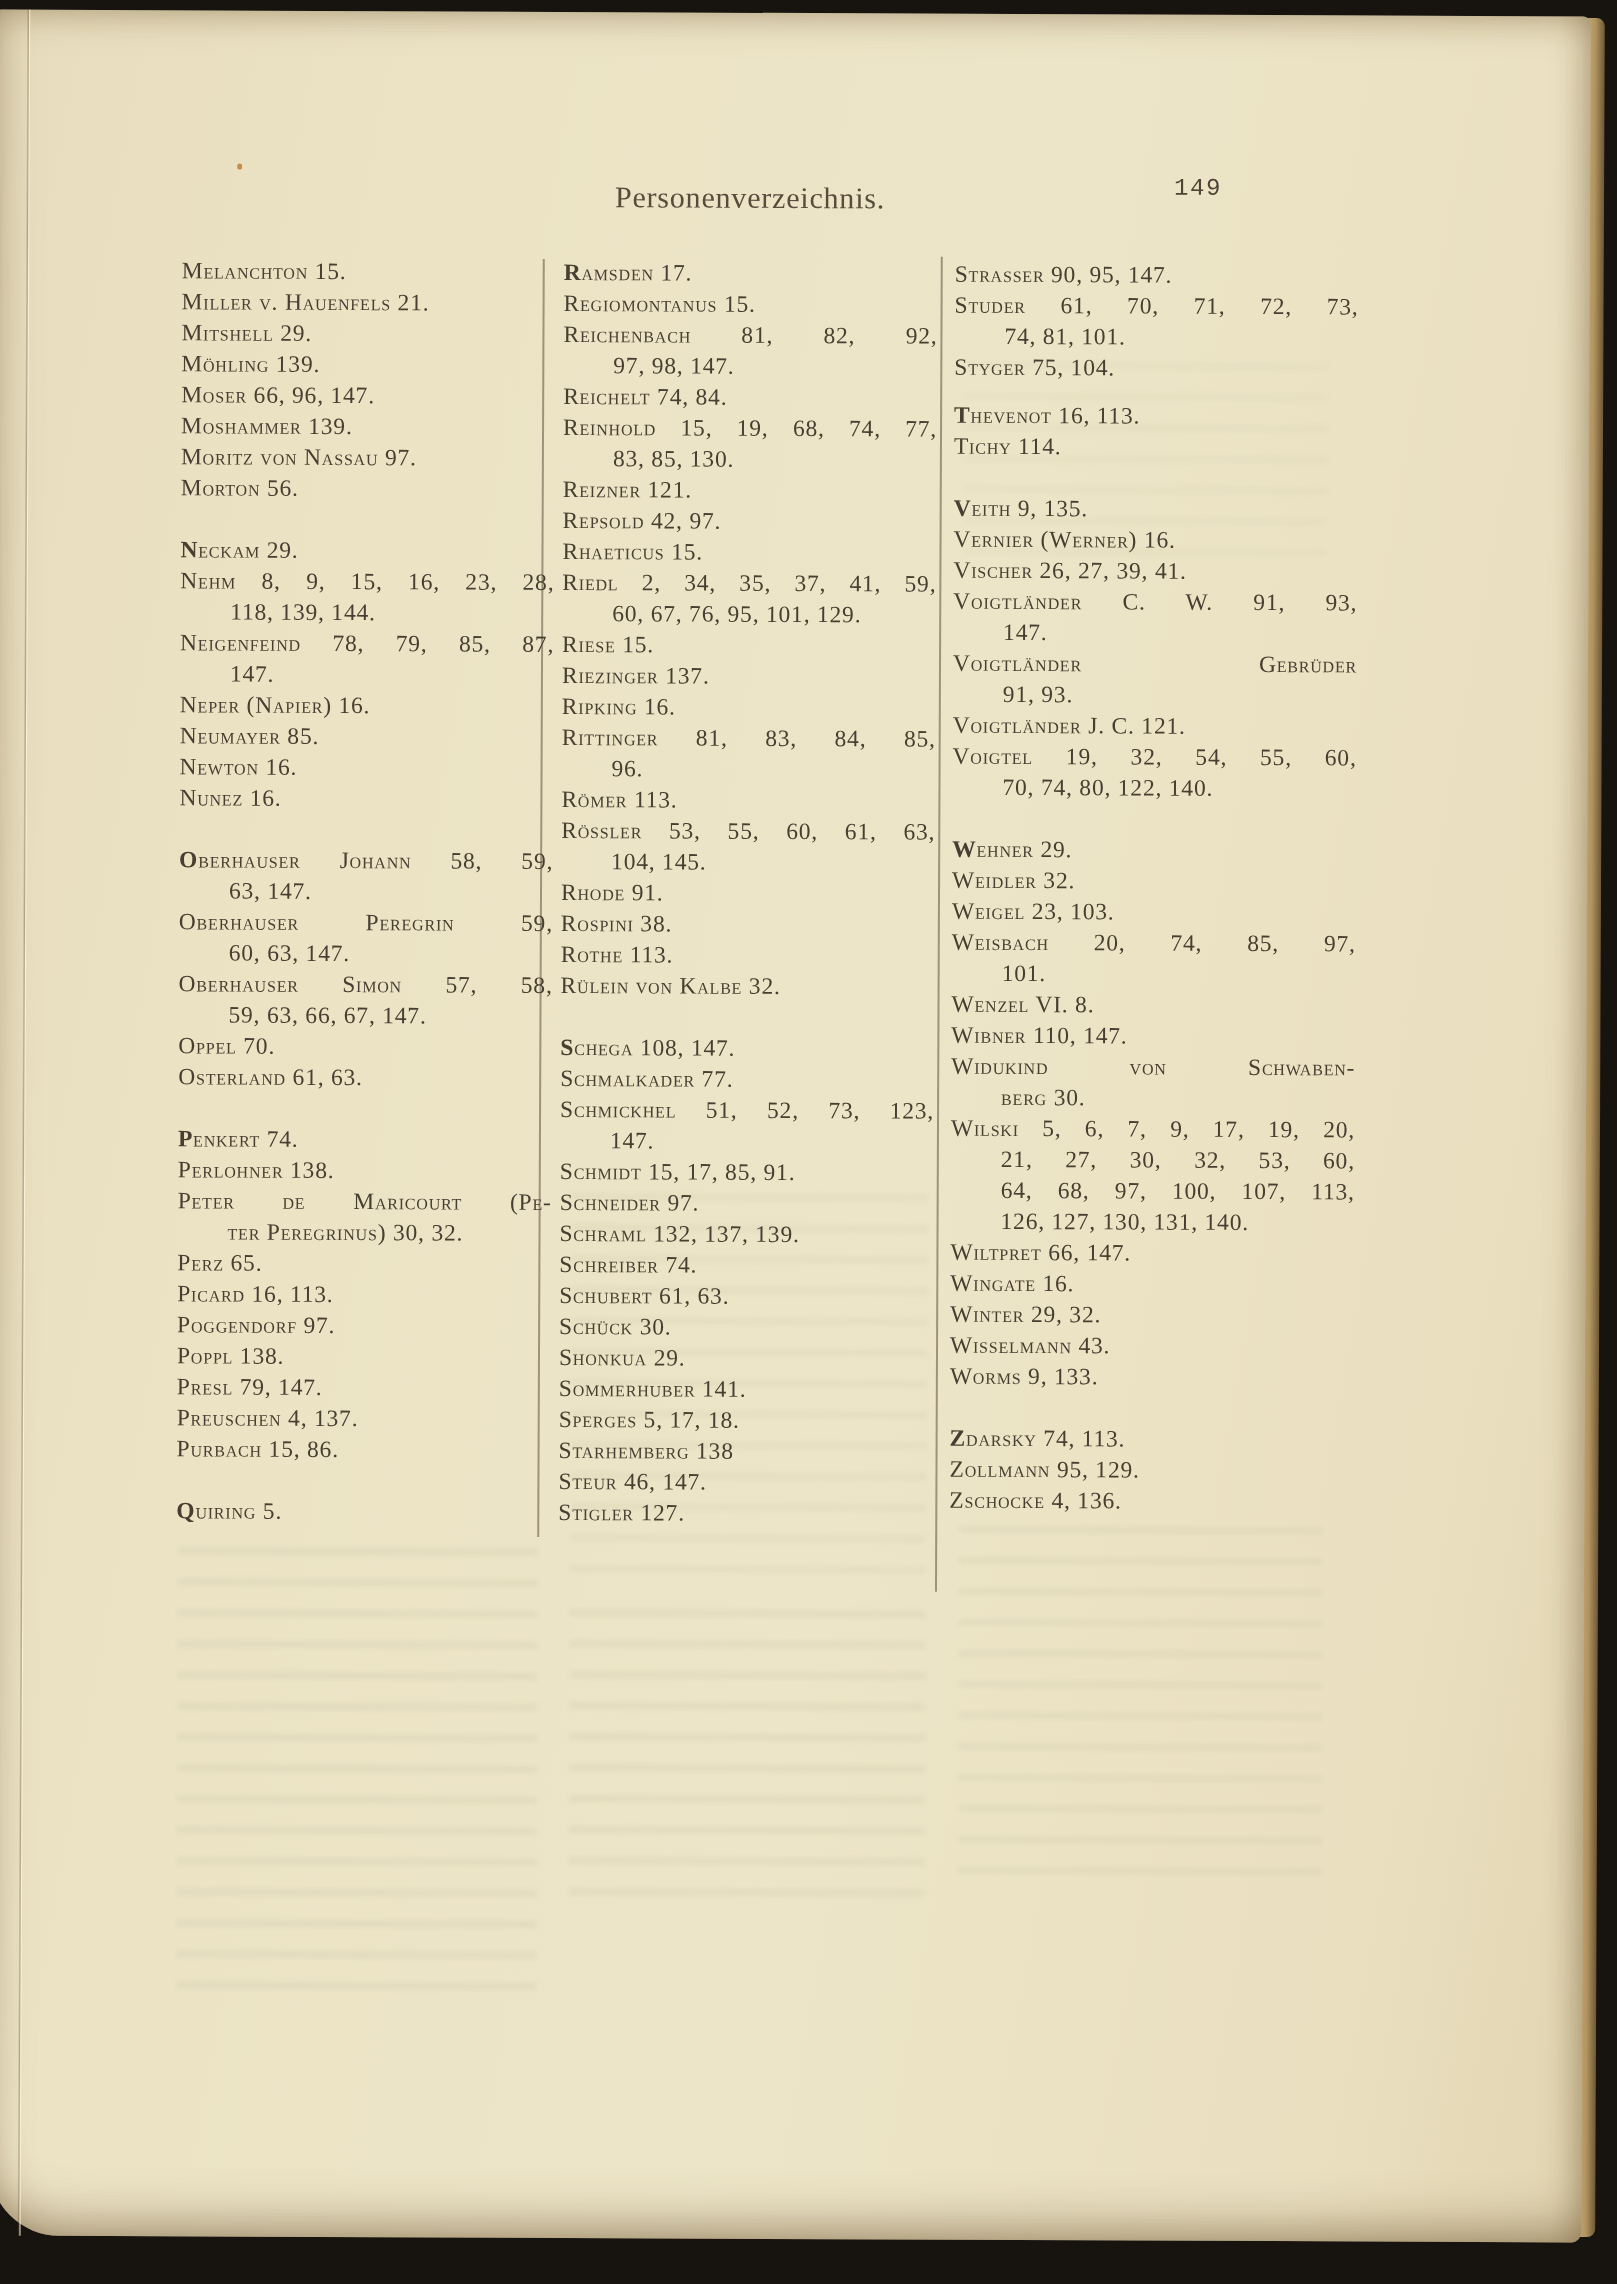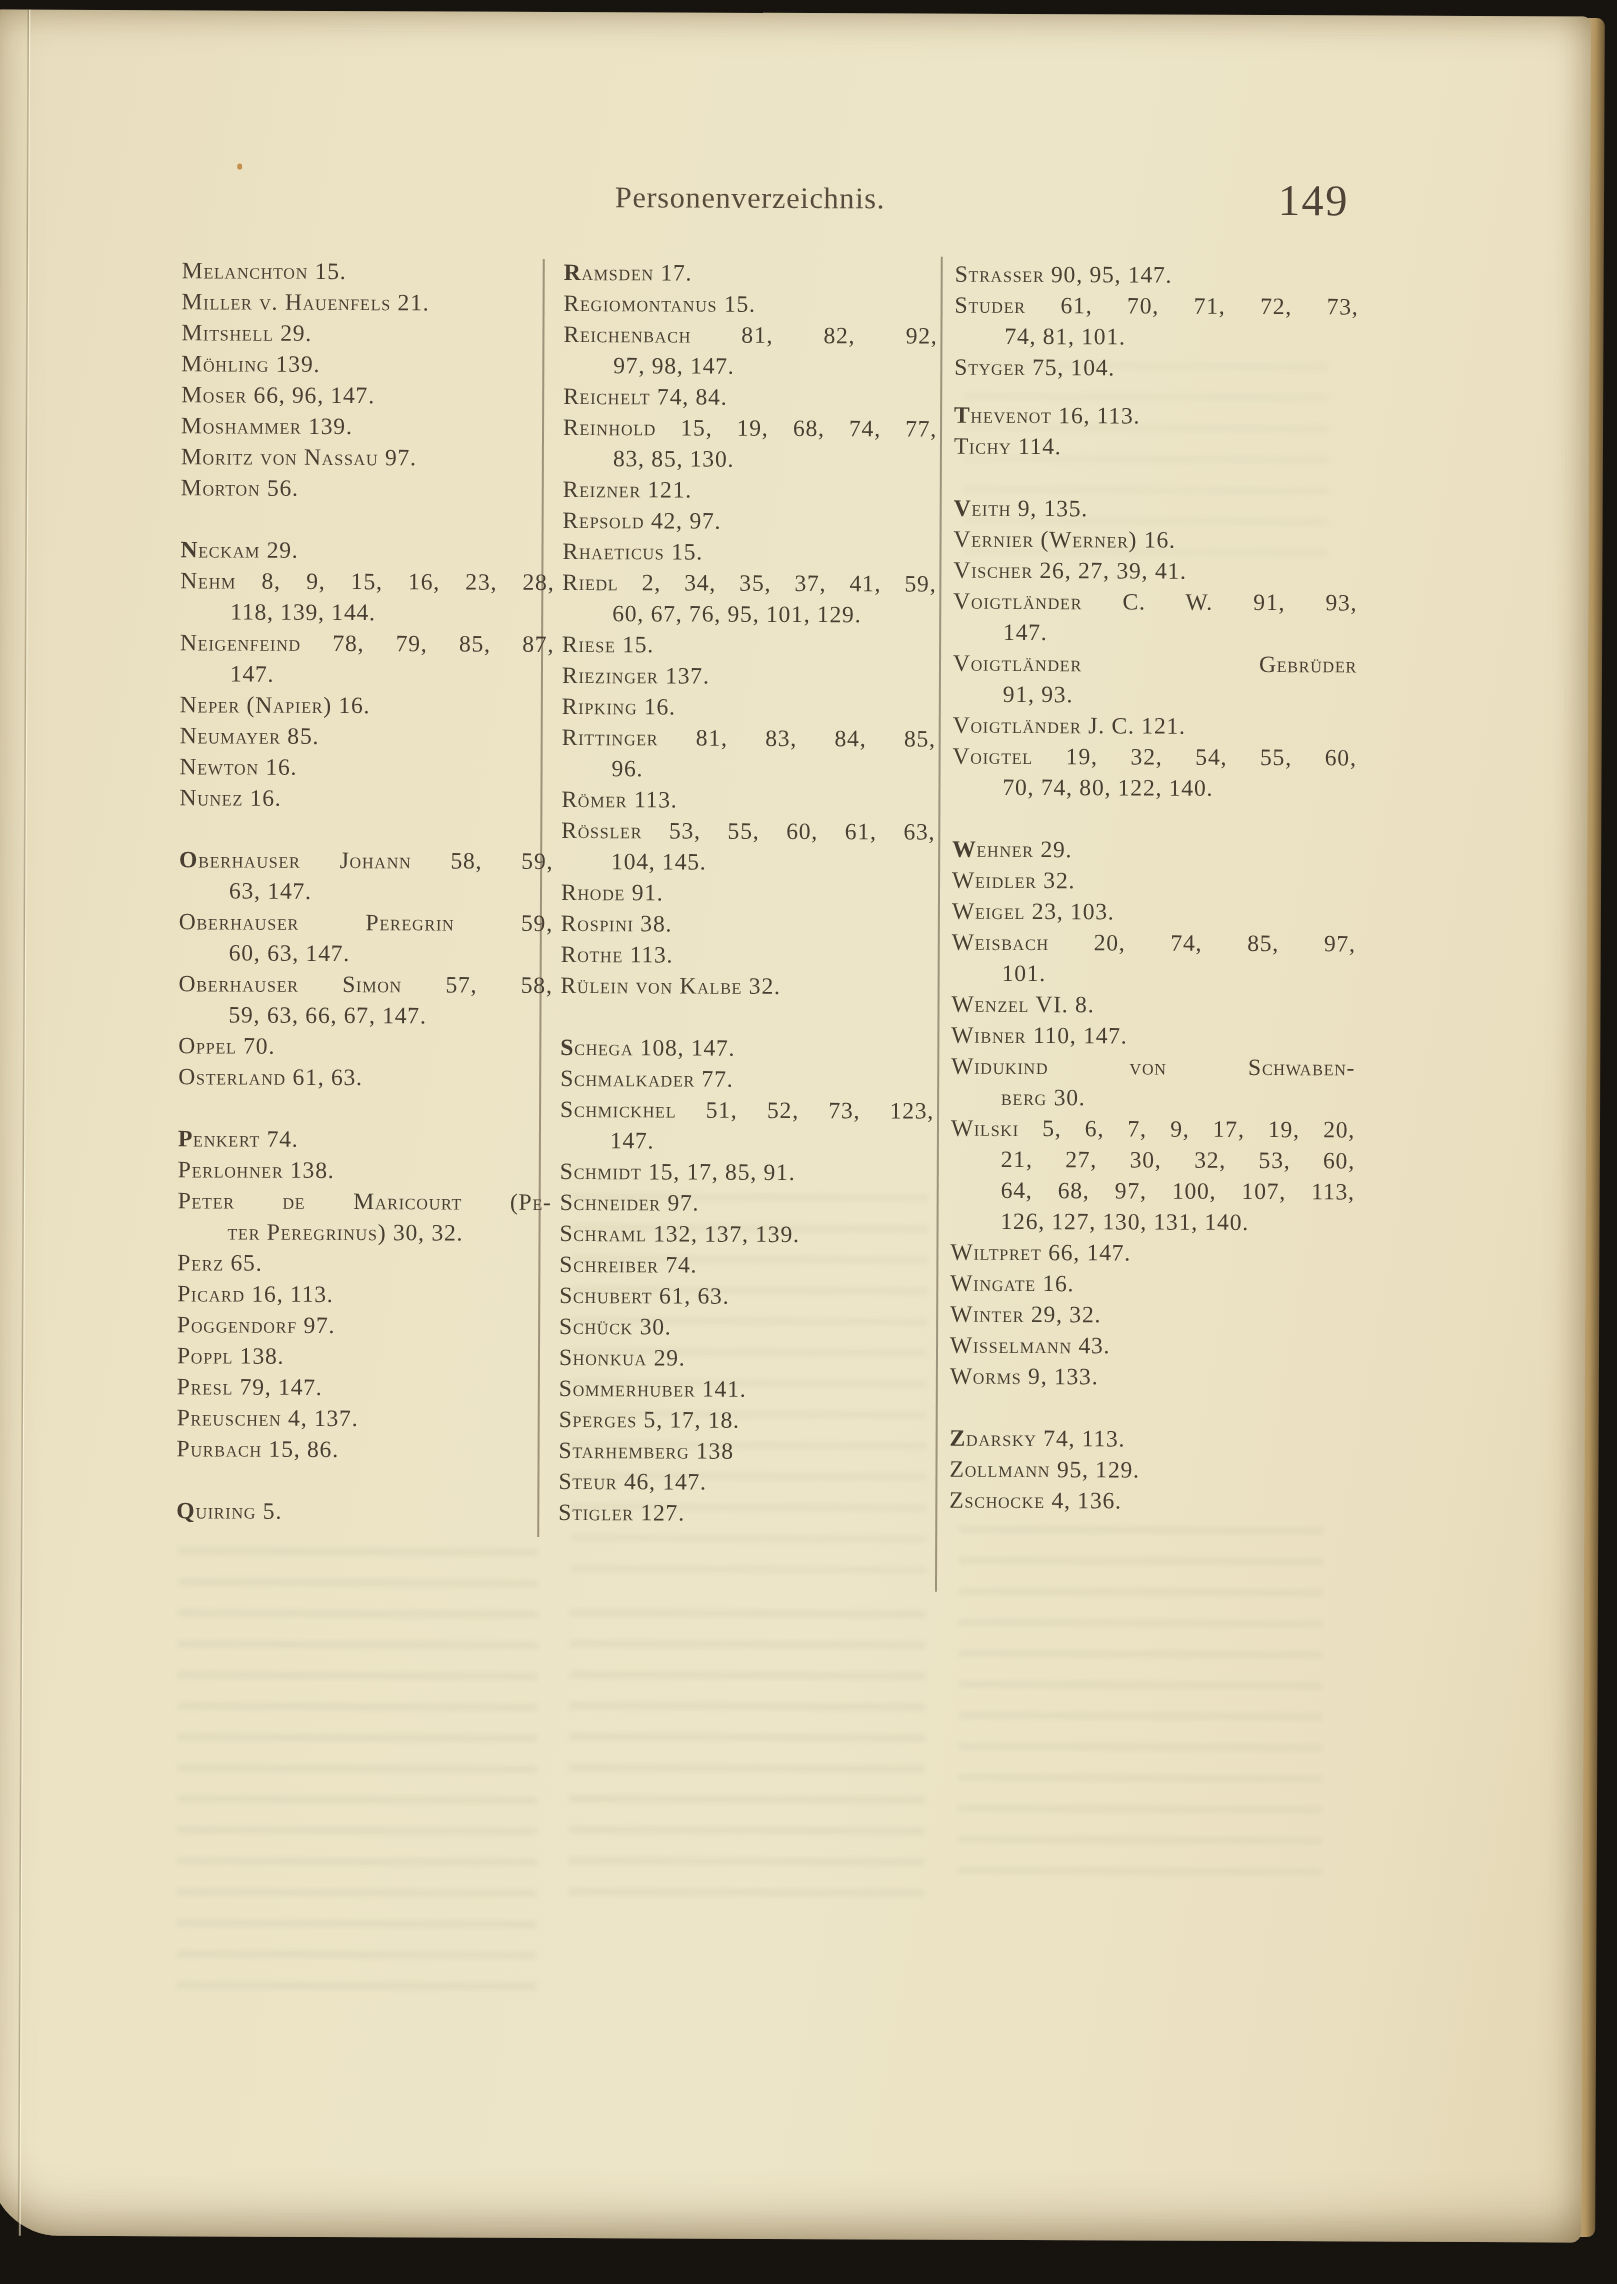--- a/index.html
+++ b/index.html
@@ -28,21 +28,21 @@
   }
   .crease{
     position:absolute;left:27.5px;top:0;width:4.9px;height:100%;
     background:linear-gradient(90deg,rgba(95,75,42,0) 0%,rgba(95,75,42,.38) 40%,rgba(250,245,220,.85) 70%,rgba(95,75,42,0) 100%);
   }
   .title{
     position:absolute;left:404px;top:168px;width:696px;text-align:center;
     font-size:30px;color:#584c3d;letter-spacing:0.8px;
   }
   .pagenum{
-    position:absolute;left:1280px;top:160px;font-size:44px;color:#4e4336;letter-spacing:1.6px;
+    position:absolute;left:1176px;top:160px;font-size:24px;color:#4e4336;letter-spacing:1.6px;font-family:Liberation Mono, monospace;
   }
   .col{
     position:absolute;top:245px;
     font-size:23.5px;line-height:31px;color:#483e31;
     font-variant:small-caps;letter-spacing:0.8px;
   }
   .c1{left:184px;width:374px;}
   .c2{left:566px;width:374px;}
   .c3{left:957px;width:404px;}
   .group + .group{margin-top:31px;}

